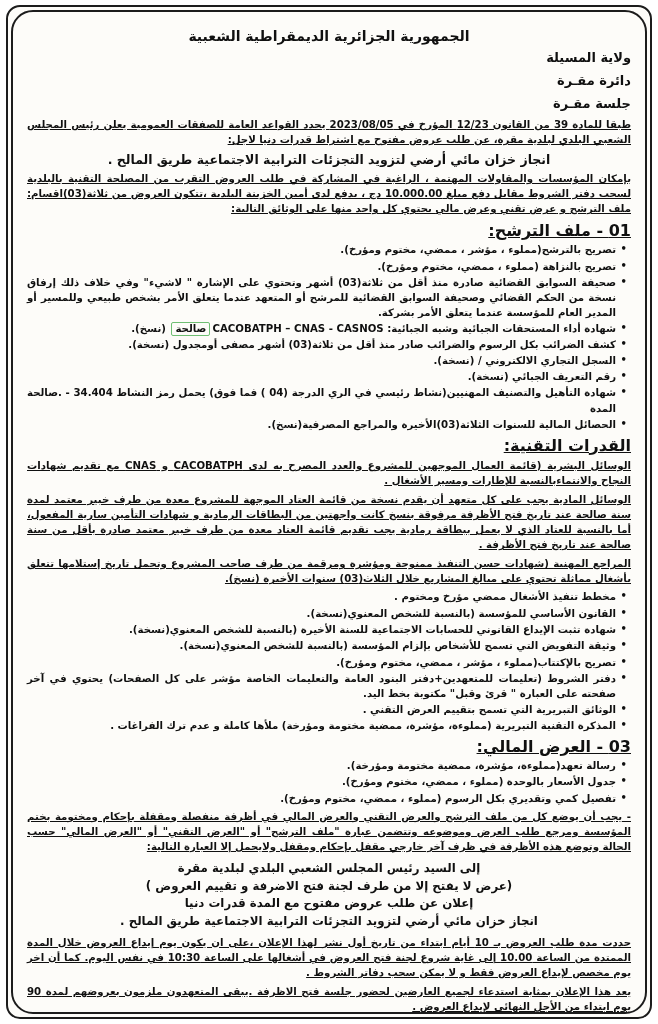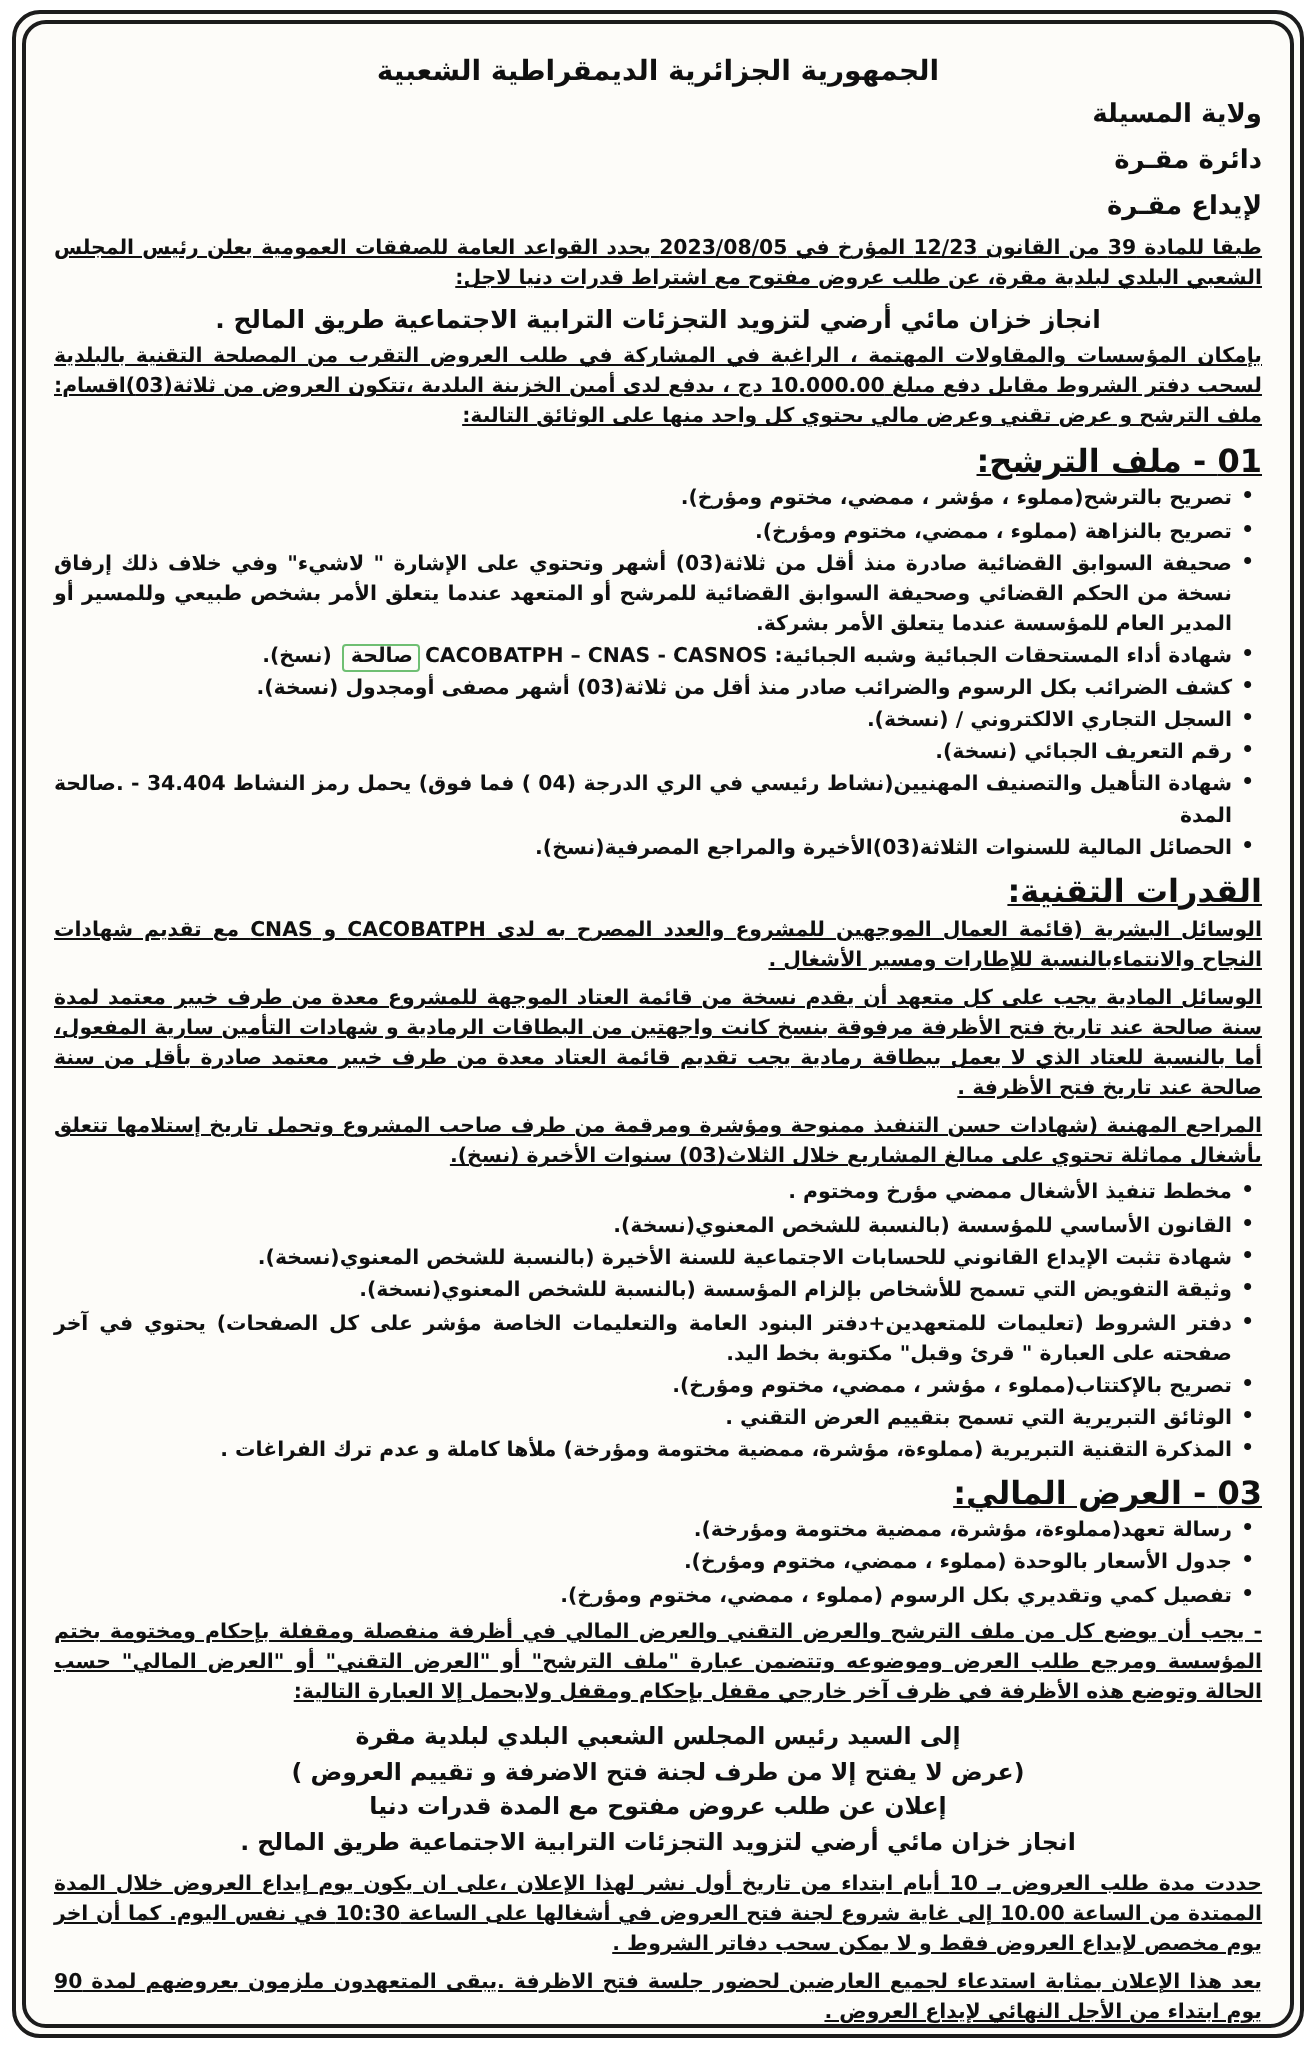--- a/index.html
+++ b/index.html
@@ -9,21 +9,21 @@
     font-family:"DejaVu Sans",sans-serif;color:#101010;
     direction:rtl;
   }
   .frame-outer{
     height:100%;box-sizing:border-box;
     border:2px solid #1c1c1c;border-radius:14px;
     padding:3px;background:#fdfcf9;
   }
   .frame-inner{
     height:100%;box-sizing:border-box;
-    border:2px solid #1c1c1c;border-radius:12px;
+    border:2px solid #1c1c1c;border-radius:22px;
     padding:6px 14px 10px;display:flex;flex-direction:column;
     overflow:hidden;
   }
   .republic{
     text-align:center;font-weight:bold;font-size:14px;
     margin:10px 0 2px;
   }
   .header-grid{display:grid;grid-template-columns:auto 1fr;column-gap:8px;margin-bottom:0;}
   .gov-labels{font-weight:bold;font-size:13px;line-height:23px;white-space:nowrap;}
   .header-center{padding-top:23px;}
@@ -66,21 +66,21 @@
 <div class="page">
   <div class="frame-outer">
     <div class="frame-inner">
 
       <div class="republic">الجمهورية الجزائرية الديمقراطية الشعبية</div>
 
       <div class="header-grid">
         <div class="gov-labels">
           <div>ولاية المسيلة</div>
           <div>دائرة مقـرة</div>
-          <div>لإيداع مقـرة</div>
+          <div>جلسة مقـرة</div>
         </div>
       </div>
 
       <p class="para">طبقا للمادة 39 من القانون 12/23 المؤرخ في 2023/08/05 يحدد القواعد العامة للصفقات العمومية  يعلن رئيس المجلس الشعبي البلدي لبلدية مقرة، عن طلب عروض مفتوح مع اشتراط قدرات دنيا لاجل:</p>
 
       <div class="project-title">انجاز خزان مائي أرضي لتزويد التجزئات الترابية الاجتماعية طريق المالح .</div>
 
       <p class="para"><span>بإمكان المؤسسات والمقاولات المهتمة ، الراغبة في المشاركة في طلب العروض  التقرب من المصلحة التقنية بالبلدية لسحب دفتر الشروط مقابل دفع مبلغ 10.000.00 دج ، يدفع لدى أمين الخزينة البلدية ،تتكون العروض من ثلاثة(03)اقسام: </span><span class="u">ملف الترشح</span><span> و </span><span class="u">عرض تقني</span><span> </span><span class="u">وعرض مالي</span><span> يحتوي كل واحد منها على الوثائق التالية:</span></p>
 
       <div class="sec-heading">01 - ملف الترشح:</div>
@@ -101,22 +101,22 @@
       <p class="para"><span class="u">الوسائل المادية</span><span> يجب على كل متعهد أن يقدم نسخة من قائمة العتاد الموجهة للمشروع معدة من طرف خبير معتمد لمدة سنة  صالحة عند تاريخ فتح الأظرفة مرفوقة بنسخ كانت واجهتين من البطاقات الرمادية و شهادات التأمين سارية المفعول، أما بالنسبة للعتاد الذي لا يعمل ببطاقة رمادية يجب تقديم قائمة العتاد معدة من طرف خبير معتمد صادرة بأقل من سنة صالحة عند تاريخ فتح الأظرفة .</span></p>
       <p class="para"><span class="u">المراجع المهنية</span><span> (شهادات حسن التنفيذ ممنوحة ومؤشرة ومرقمة من طرف صاحب المشروع وتحمل تاريخ إستلامها تتعلق بأشغال مماثلة تحتوي على مبالغ المشاريع خلال الثلاث(03) سنوات الأخيرة (نسخ).</span></p>
       <ul class="blist">
         <li>مخطط  تنفيذ الأشغال ممضي مؤرخ ومختوم .</li>
         <li>القانون الأساسي للمؤسسة (بالنسبة للشخص المعنوي(نسخة).</li>
         <li>شهادة تثبت الإيداع القانوني للحسابات الاجتماعية للسنة الأخيرة (بالنسبة للشخص المعنوي(نسخة).</li>
         <li>وثيقة التفويض التي تسمح للأشخاص بإلزام المؤسسة (بالنسبة للشخص المعنوي(نسخة).</li>
       </ul>
 
       <ul class="blist">
+        <li>تصريح بالإكتتاب(مملوء ، مؤشر ، ممضي، مختوم ومؤرخ).</li>
         <li>دفتر الشروط (تعليمات للمتعهدين+دفتر البنود العامة والتعليمات الخاصة مؤشر على كل الصفحات) يحتوي في آخر صفحته على العبارة " قرئ وقبل" مكتوبة بخط اليد.</li>
-        <li>تصريح بالإكتتاب(مملوء ، مؤشر ، ممضي، مختوم ومؤرخ).</li>
         <li>الوثائق التبريرية التي تسمح بتقييم العرض التقني .</li>
         <li>المذكرة التقنية التبريرية (مملوءة، مؤشرة، ممضية مختومة ومؤرخة) ملأها كاملة و عدم ترك الفراغات .</li>
       </ul>
 
       <div class="sec-heading">03 - العرض المالي:</div>
       <ul class="blist">
         <li>رسالة تعهد(مملوءة، مؤشرة، ممضية مختومة ومؤرخة).</li>
         <li>جدول الأسعار بالوحدة (مملوء ، ممضي، مختوم ومؤرخ).</li>
         <li>تفصيل كمي وتقديري بكل الرسوم (مملوء ، ممضي، مختوم ومؤرخ).</li>
       </ul>

